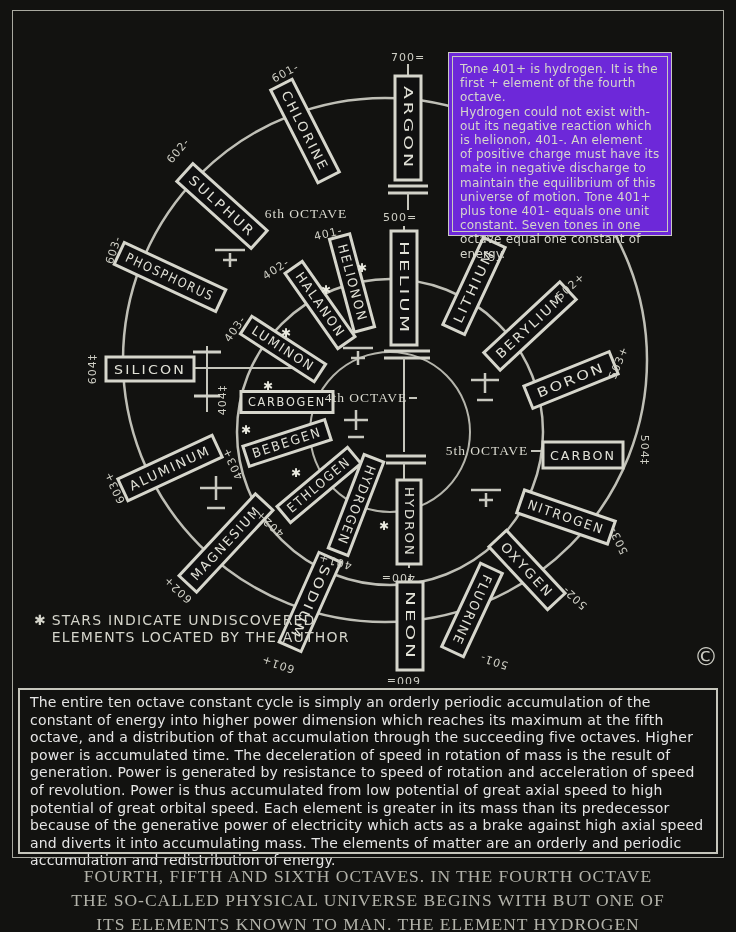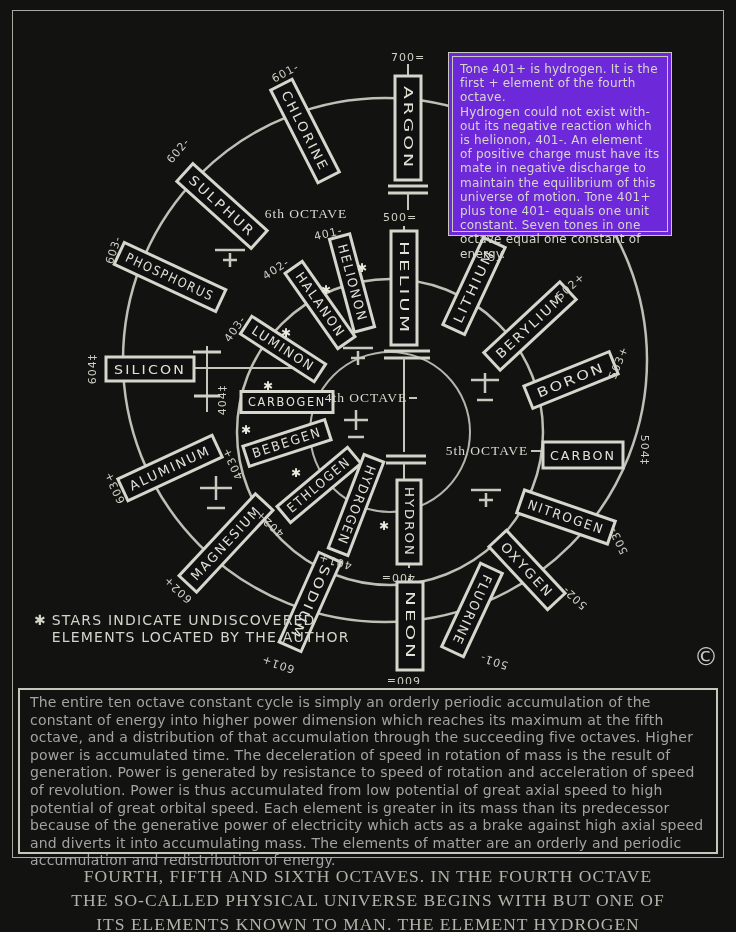--- a/index.html
+++ b/index.html
@@ -25,21 +25,21 @@
   .infobox-inner{border:1.2px solid #c9c9c0;margin:3px;height:calc(100% - 6px);
                  box-sizing:border-box;padding:5px 7px;}
   .infobox-text{font-size:12px;line-height:14.2px;color:#d6d6cc;white-space:pre-line;
                 letter-spacing:0.2px;}
   .legend{position:absolute;left:34px;top:612px;width:330px;color:#d5d5cb;}
   .legend-star{font-size:14px;margin-right:6px;vertical-align:top;}
   .legend-text{display:inline-block;font-size:14px;line-height:17px;letter-spacing:1.2px;
                white-space:pre-line;}
   .para-box{position:absolute;left:18px;top:688px;width:700px;height:166px;
             border:2px solid #c6c6bc;box-sizing:border-box;background:#121210;}
-  .para-text{margin:4px 10px;font-size:14px;line-height:17.6px;color:#a3a3a3;
+  .para-text{margin:4px 10px;font-size:14px;line-height:17.6px;color:#e5e5e5;
              letter-spacing:0.2px;}
   .caption{position:absolute;left:0;top:864px;width:736px;text-align:center;
            font-family:"Liberation Serif", serif;font-size:17.5px;line-height:24px;
            color:#b3b3aa;letter-spacing:1px;white-space:pre-line;}
 </style>
 </head>
 <body>
 
 <div class="stage">
 

